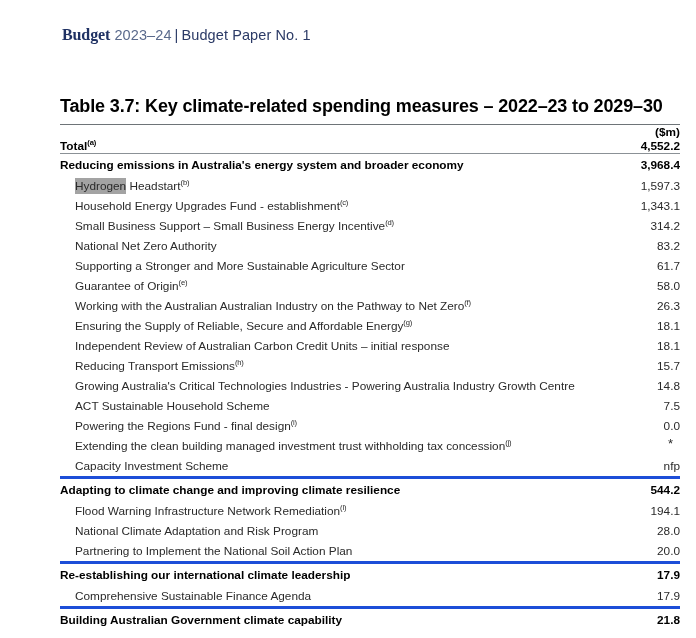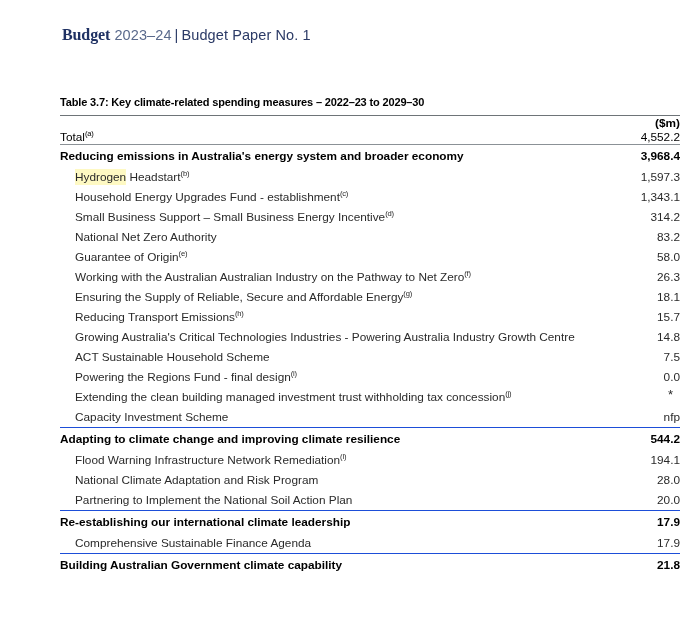--- a/index.html
+++ b/index.html
@@ -54,21 +54,21 @@
 
   
   .table-wrap {
     position: absolute;
     left: 60px;
     top: 96px;
     width: 620px;
   }
 
   .table-title {
-    font-size: 11px;
+    font-size: 18px;
     font-weight: bold;
     color: #000;
     letter-spacing: -.15px;
     padding-bottom: 7px;
     white-space: nowrap;
   }
 
   table.budget-table {
     border-collapse: collapse;
     width: 620px;
@@ -89,42 +89,42 @@
   }
   .cell-value {
     padding: 2.2px 1px 2.4px 0;
     text-align: right;
     white-space: nowrap;
     color: #2a2a2a;
   }
 
   
   tr.rule-top > td { border-top: 1.6px solid #6e7478; }
-  tr.rule-thin-top > td { border-top: 1px solid #1d4ed8; }
+  tr.rule-thin-top > td { border-top: 3px solid #1d4ed8; }
   tr.rule-bottom > td { border-bottom: 1px solid #8b9196; }
 
   
   tr.r-units .cell-value { font-weight: bold; color: #000; padding-bottom: 0px; }
   tr.r-total .cell-label,
-  tr.r-total .cell-value { font-weight: normal; color: #000; }
+  tr.r-total .cell-value { font-weight: bold; color: #000; }
   tr.r-section .cell-label,
   tr.r-section .cell-value { font-weight: bold; color: #000; padding-top: 4px; padding-bottom: 4px; }
   tr.r-item .cell-label { padding-left: 15px; }
   tr.r-item .cell-label,
   tr.r-item .cell-value { padding-top: 3px; padding-bottom: 3px; }
 
   sup.fn {
     font-size: 7.6px;
     vertical-align: super;
     line-height: 0;
     letter-spacing: -.2px;
   }
 
   .sel-highlight {
-    background: #fef9c3;
+    background: #a3a3a3;
     padding: 1px 0 1px 0;
   }
 
   .val-star {
     display: inline-block;
     padding-right: 7px;
     font-size: 13px;
     line-height: 8px;
     position: relative;
     top: -2px;
@@ -174,29 +174,37 @@
         </tr>
         <tr class="r-item">
           <td class="cell-label"><span>Small Business Support – Small Business Energy Incentive</span><sup class="fn">(d)</sup></td>
           <td class="cell-value">314.2</td>
         </tr>
         <tr class="r-item">
           <td class="cell-label"><span>National Net Zero Authority</span></td>
           <td class="cell-value">83.2</td>
         </tr>
         <tr class="r-item">
+          <td class="cell-label"><span>Supporting a Stronger and More Sustainable Agriculture Sector</span></td>
+          <td class="cell-value">61.7</td>
+        </tr>
+        <tr class="r-item">
           <td class="cell-label"><span>Guarantee of Origin</span><sup class="fn">(e)</sup></td>
           <td class="cell-value">58.0</td>
         </tr>
         <tr class="r-item">
           <td class="cell-label"><span>Working with the Australian Australian Industry on the Pathway to Net Zero</span><sup class="fn">(f)</sup></td>
           <td class="cell-value">26.3</td>
         </tr>
         <tr class="r-item">
           <td class="cell-label"><span>Ensuring the Supply of Reliable, Secure and Affordable Energy</span><sup class="fn">(g)</sup></td>
+          <td class="cell-value">18.1</td>
+        </tr>
+        <tr class="r-item">
+          <td class="cell-label"><span>Independent Review of Australian Carbon Credit Units – initial response</span></td>
           <td class="cell-value">18.1</td>
         </tr>
         <tr class="r-item">
           <td class="cell-label"><span>Reducing Transport Emissions</span><sup class="fn">(h)</sup></td>
           <td class="cell-value">15.7</td>
         </tr>
         <tr class="r-item">
           <td class="cell-label"><span>Growing Australia's Critical Technologies Industries - Powering Australia Industry Growth Centre</span></td>
           <td class="cell-value">14.8</td>
         </tr>

